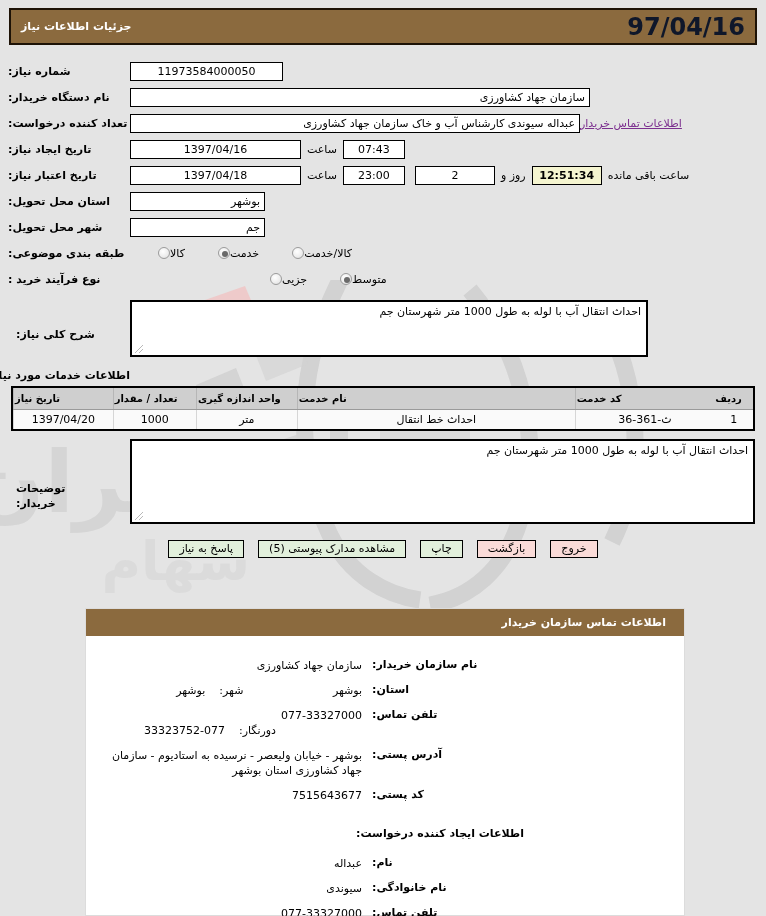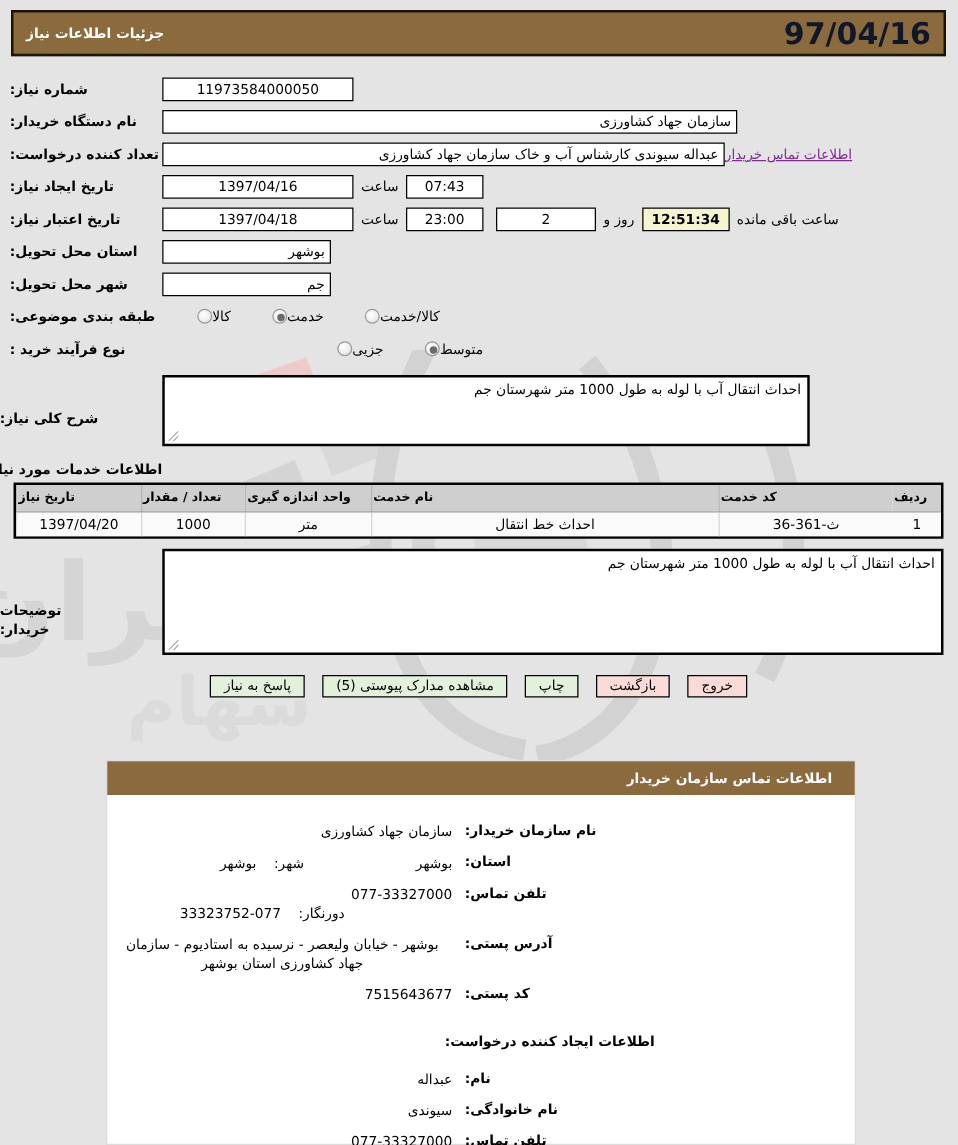--- a/index.html
+++ b/index.html
@@ -90,21 +90,21 @@
     font-size: 11px;
     text-align: right;
     overflow: hidden;
     white-space: nowrap;
     flex: none;
   }
   .fld.center { text-align: center; }
   .w-num   { width: 153px; }
   .w-org   { width: 460px; }
   .w-creator { width: 450px; }
-  .w-date  { width: 153px; }
+  .w-date  { width: 171px; }
   .w-time  { width: 62px; }
   .w-prov  { width: 135px; }
   .w-city  { width: 135px; }
   .w-days  { width: 80px; }
 
   .sub-lbl {
     font-size: 11px;
     padding: 0 6px;
     white-space: nowrap;
   }
@@ -160,21 +160,21 @@
 
   
   .desc-row {
     display: flex;
     align-items: flex-start;
     margin-top: 10px;
   }
   .desc-lbl {
     width: 130px;
     text-align: left;
-    padding-left: 0;
+    padding-left: 16px;
     padding-top: 28px;
     font-weight: bold;
     font-size: 11px;
     flex: none;
   }
   .desc-lbl.two-line { padding-top: 42px; line-height: 15px; }
   .txtarea {
     border: 2px solid #000;
     background: #fff;
     width: 518px;
@@ -511,21 +511,21 @@
           <span class="sub">
             <span class="sublbl">دورنگار:</span>
             &nbsp;&nbsp;
             <span>077-33323752</span>
           </span>
         </div>
       </div>
 
       <div class="crow">
         <div class="clbl">آدرس پستی:</div>
-        <div class="cval" style="padding-left:4px;text-align:center;">بوشهر  - خیابان ولیعصر - نرسیده به استادیوم - سازمان جهاد کشاورزی استان بوشهر</div>
+        <div class="cval" style="padding-left:4px;">بوشهر  - خیابان ولیعصر - نرسیده به استادیوم - سازمان جهاد کشاورزی استان بوشهر</div>
       </div>
 
       <div class="crow">
         <div class="clbl">کد پستی:</div>
         <div class="cval">7515643677</div>
       </div>
 
       <div class="sec2-title">اطلاعات ایجاد کننده درخواست:</div>
 
       <div class="crow">

